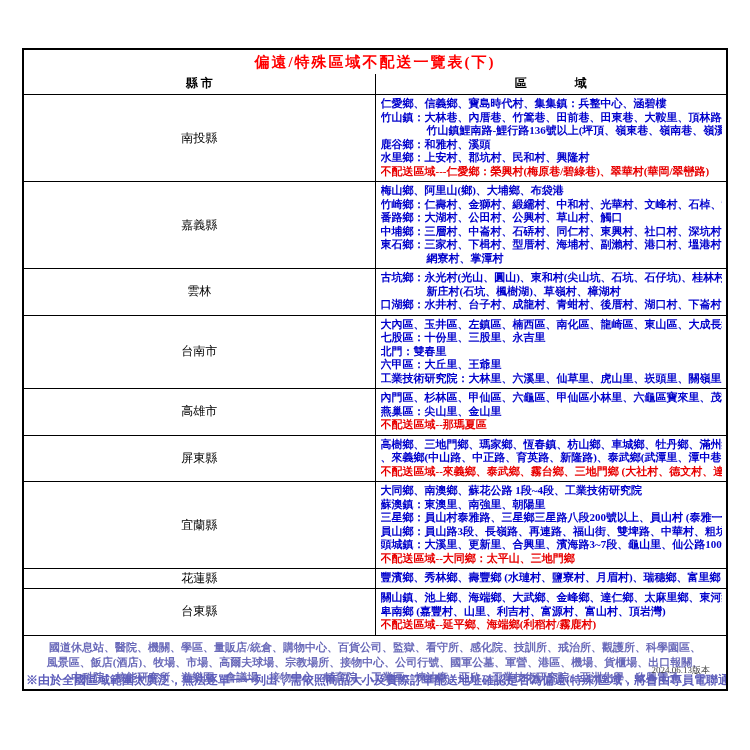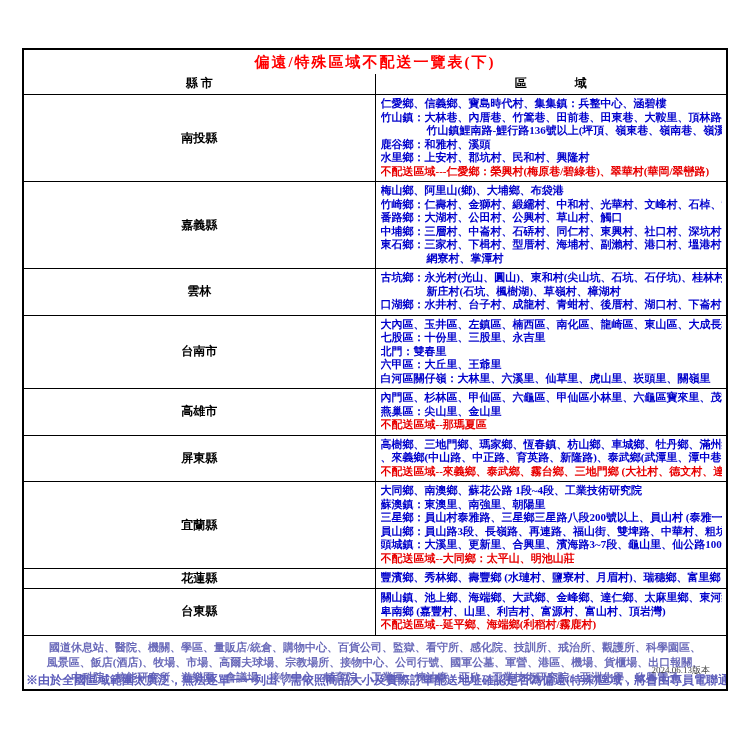--- a/index.html
+++ b/index.html
@@ -7,21 +7,21 @@
   .sheet{position:relative;width:736px;height:750px;overflow:hidden;}
   table.main{position:absolute;left:22px;top:48px;width:706px;
     border-collapse:collapse;border:2px solid #000;table-layout:fixed;}
   td{vertical-align:middle;}
   .title-row td{padding:3px 0 2px 0;}
   .title{color:#ff0000;font-weight:bold;font-size:15px;text-align:center;letter-spacing:2px;}
   .head-row td{padding:1px 0 2px 0;}
   .county-col{width:66px;border-right:1px solid #000;text-align:center;}
   .county-h,.region-h{font-weight:bold;font-size:12px;color:#000;text-align:center;}
   tr.row td{border-top:1px solid #000;}
-  td.county{font-weight:bold;font-size:12px;color:#000;}
+  td.county{font-weight:normal;font-size:12px;color:#000;}
   td.region{padding:2px 4px 3px 5px;}
   .ln{font-size:11px;line-height:13.5px;color:#0000cc;font-weight:bold;
       white-space:nowrap;overflow:hidden;}
   .ln.red{color:#e80000;}
   .ln.indent{padding-left:46px;}
   tr.note-row td{border-top:1px solid #000;padding:4px 20px;}
   .pn{color:#6b6bba;font-weight:bold;font-size:11px;line-height:15px;text-align:center;
       white-space:nowrap;overflow:hidden;}
   .footnote{position:absolute;left:26px;top:672px;width:700px;color:#5d5dbb;
       font-weight:bold;font-size:12px;white-space:nowrap;overflow:hidden;}
@@ -76,21 +76,21 @@
       </td>
     </tr>
 
     <tr class="row">
       <td class="county county-col">台南市</td>
       <td class="region">
         <div class="ln">大內區、玉井區、左鎮區、楠西區、南化區、龍崎區、東山區、大成長城、台南科學園區</div>
         <div class="ln">七股區：十份里、三股里、永吉里</div>
         <div class="ln">北門：雙春里</div>
         <div class="ln">六甲區：大丘里、王爺里</div>
-        <div class="ln">白河區關仔嶺：大林里、六溪里、仙草里、虎山里、崁頭里、關嶺里</div>
+        <div class="ln">工業技術研究院：大林里、六溪里、仙草里、虎山里、崁頭里、關嶺里</div>
       </td>
     </tr>
 
     <tr class="row">
       <td class="county county-col">高雄市</td>
       <td class="region">
         <div class="ln">內門區、杉林區、甲仙區、六龜區、甲仙區小林里、六龜區寶來里、茂林區、桃源區、田寮區、旗山區、美濃區、柴山、觀音山</div>
         <div class="ln">燕巢區：尖山里、金山里</div>
         <div class="ln red">不配送區域--那瑪夏區</div>
       </td>
@@ -106,21 +106,21 @@
     </tr>
 
     <tr class="row">
       <td class="county county-col">宜蘭縣</td>
       <td class="region">
         <div class="ln">大同鄉、南澳鄉、蘇花公路 1段~4段、工業技術研究院</div>
         <div class="ln">蘇澳鎮：東澳里、南強里、朝陽里</div>
         <div class="ln">三星鄉：員山村泰雅路、三星鄉三星路八段200號以上、員山村 (泰雅一路、泰雅一路牛鬥巷)</div>
         <div class="ln">員山鄉：員山路3段、長嶺路、再連路、福山街、雙埤路、中華村、粗坑、冷水坑</div>
         <div class="ln">頭城鎮：大溪里、更新里、合興里、濱海路3~7段、龜山里、仙公路100號起、福德路50號起、大里里、石城里</div>
-        <div class="ln red">不配送區域--大同鄉：太平山、明池山莊</div>
+        <div class="ln red">不配送區域--大同鄉：太平山、三地門鄉</div>
       </td>
     </tr>
 
     <tr class="row">
       <td class="county county-col">花蓮縣</td>
       <td class="region">
         <div class="ln">豐濱鄉、秀林鄉、壽豐鄉 (水璉村、鹽寮村、月眉村)、瑞穗鄉、富里鄉 、玉里鎮、 卓溪鄉、大鹿、萬榮鄉 (紅葉村、馬遠村)</div>
       </td>
     </tr>
 

